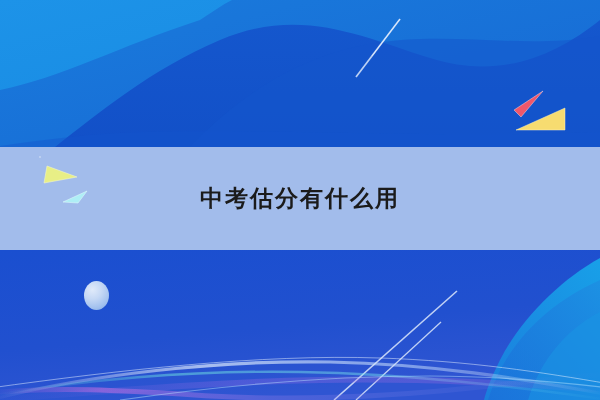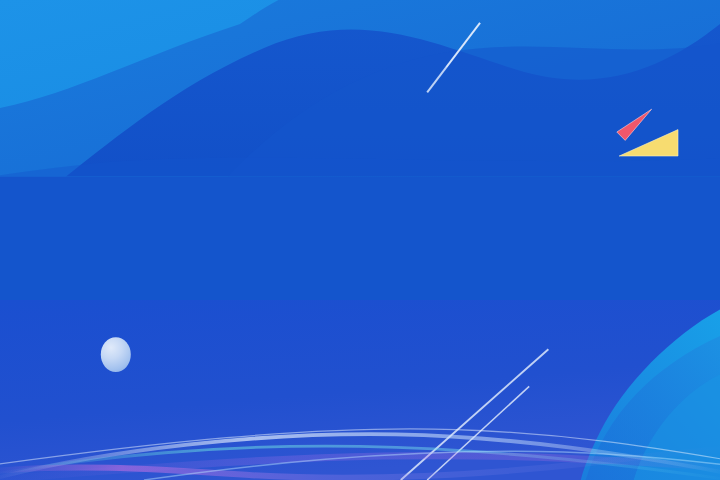--- a/index.html
+++ b/index.html
@@ -146,20 +146,38 @@
         <path d="M 543,91 L 514,110 L 521,117 Z" fill="none" stroke="#ffd9de" stroke-width="0.8" opacity="0.6"></path>
       </g>
 
       <g>
         <path d="M 565,108 L 516,130 L 565,130 Z" fill="#f7dc70"></path>
         <path d="M 565,108 L 516,130 L 565,130 Z" fill="none" stroke="#fdf3c2" stroke-width="0.8" opacity="0.6"></path>
       </g>
     </svg>
   </div>
 
+  <div class="band-mid">
+    <svg class="mid-deco" width="600" height="103" viewBox="0 0 600 103">
+
+      <g>
+        <path d="M 47,19 L 77,30 L 44,36 Z" fill="#e8ef86"></path>
+        <path d="M 47,19 L 77,30 L 44,36 Z" fill="none" stroke="#f4f8c8" stroke-width="0.8" opacity="0.7"></path>
+      </g>
+
+      <g>
+        <path d="M 87,44 L 63,55 L 78,56 Z" fill="#aeeef5"></path>
+        <path d="M 87,44 L 63,55 L 78,56 Z" fill="none" stroke="#dff8fb" stroke-width="0.8" opacity="0.7"></path>
+      </g>
+
+      <circle cx="40" cy="10" r="0.9" fill="#c8d8f2"></circle>
+    </svg>
+
+    <div class="mid-title">中考估分有什么用</div>
+  </div>
 
   <div class="band-bottom">
     <svg class="svg-layer" width="600" height="150" viewBox="0 0 600 150">
       <defs>
         <linearGradient id="bg1" x1="0" y1="0" x2="0.35" y2="1">
           <stop offset="0%" stop-color="#1a4fd0"></stop>
           <stop offset="60%" stop-color="#2150cf"></stop>
           <stop offset="100%" stop-color="#2f55d2"></stop>
         </linearGradient>
         <linearGradient id="bg2" x1="1" y1="0" x2="0" y2="1">

